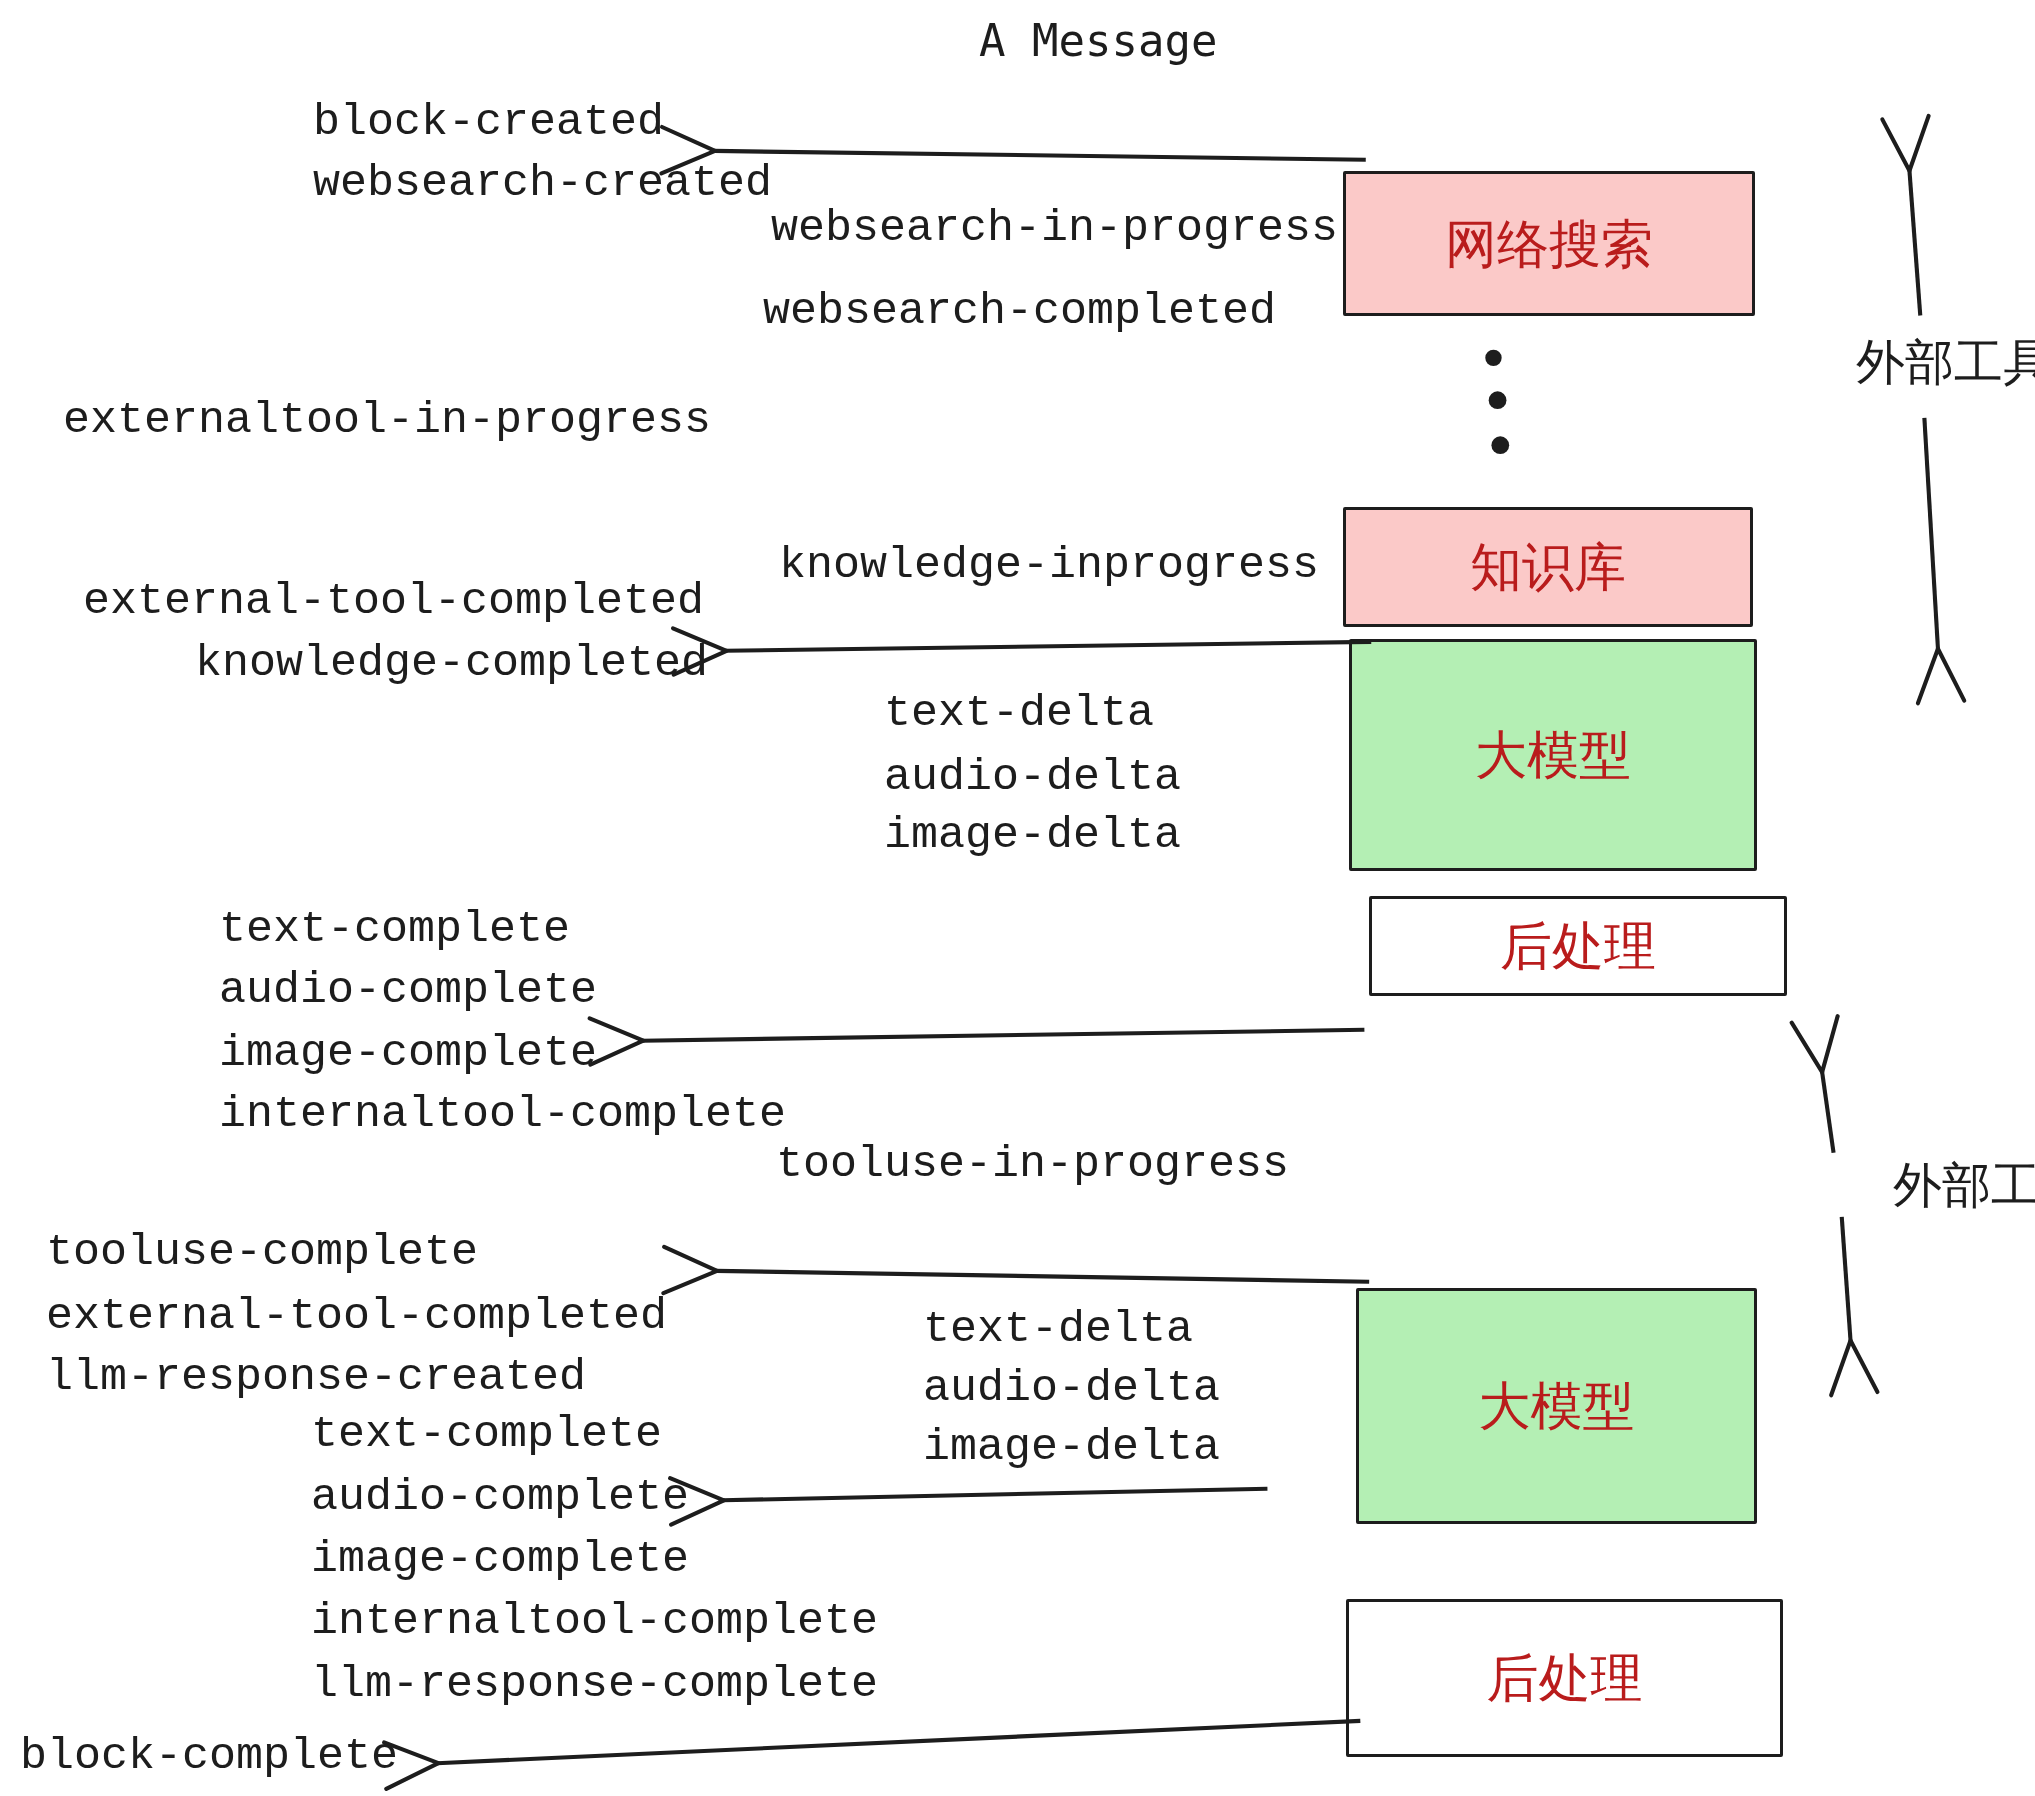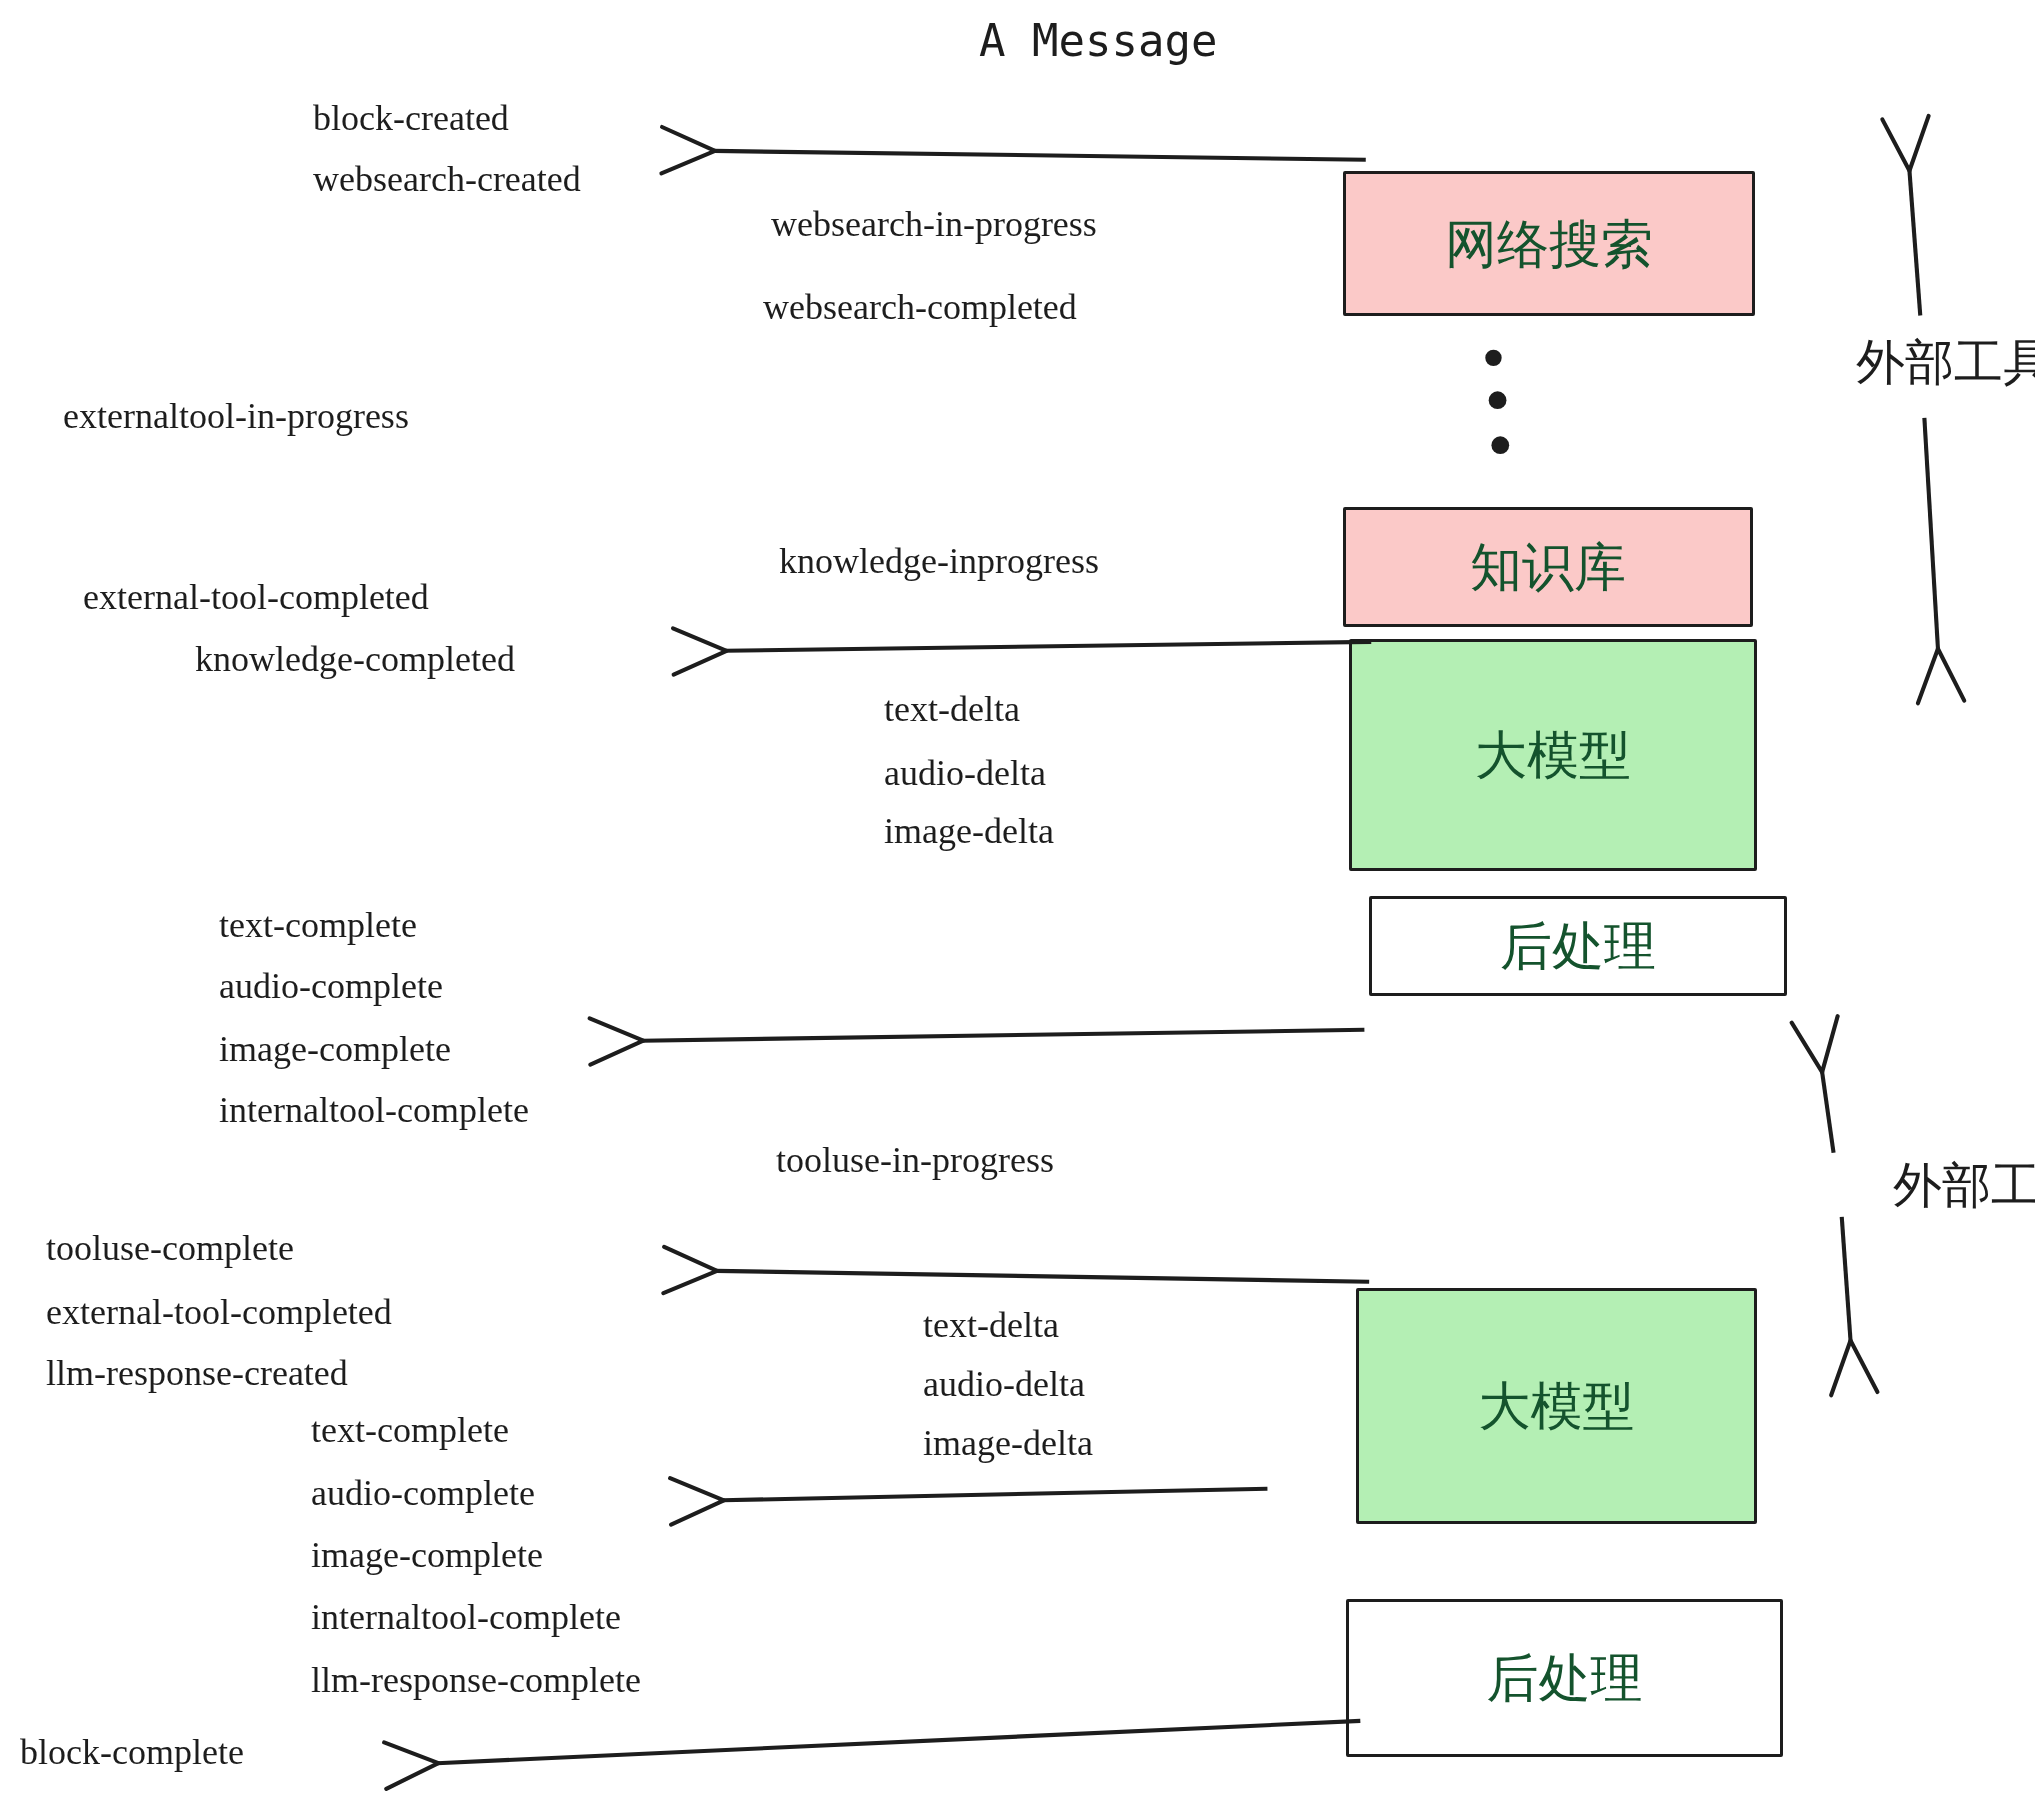--- a/index.html
+++ b/index.html
@@ -7,22 +7,22 @@
     position: relative;
     width: 2035px;
     height: 1796px;
     background: #ffffff;
     font-family: "DejaVu Sans Mono", monospace;
     color: #1d1d1d;
     overflow: hidden;
   }
   .lbl {
     position: absolute;
-    font-family: Liberation Serif, serif;
-    font-size: 36px;
+    font-family: Liberation Mono, monospace;
+    font-size: 45px;
     line-height: 1;
     white-space: nowrap;
     color: #1d1d1d;
   }
   .title {
     position: absolute;
     font-family: "DejaVu Sans Mono", monospace;
     font-size: 44px;
     line-height: 1;
     white-space: nowrap;
@@ -35,21 +35,21 @@
     display: flex;
     align-items: center;
     justify-content: center;
     box-sizing: border-box;
   }
   .box .box-label {
     font-family: "DejaVu Sans", sans-serif;
     font-size: 52px;
     line-height: 1;
     white-space: nowrap;
-    color: #14532d;
+    color: #b91c1c;
   }
   .box .box-label.mono {
     font-family: "DejaVu Sans Mono", monospace;
     font-size: 45px;
   }
   .side-lbl {
     position: absolute;
     font-family: "DejaVu Sans", sans-serif;
     font-size: 49px;
     line-height: 1;

